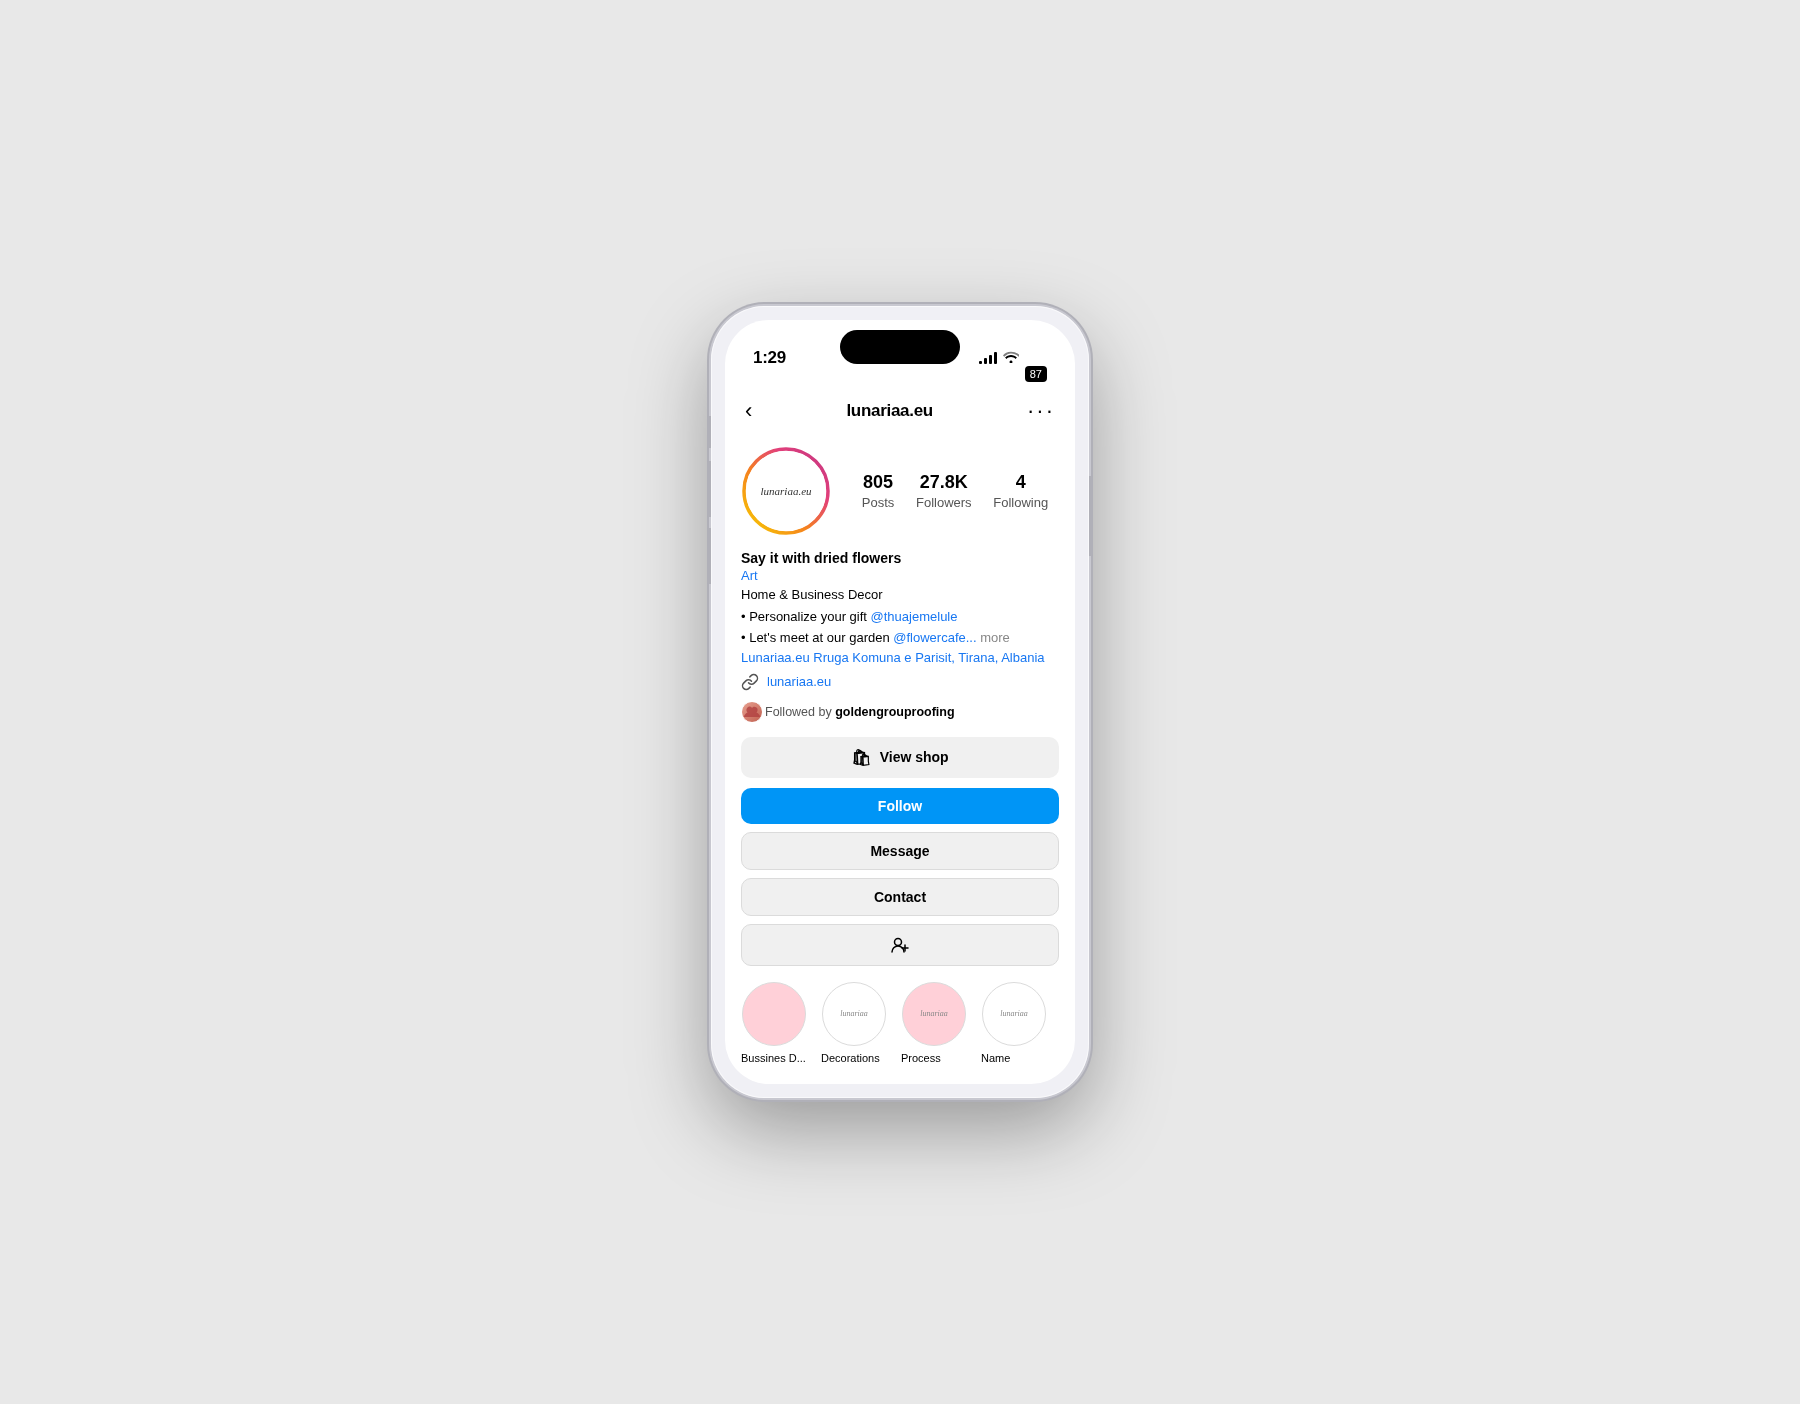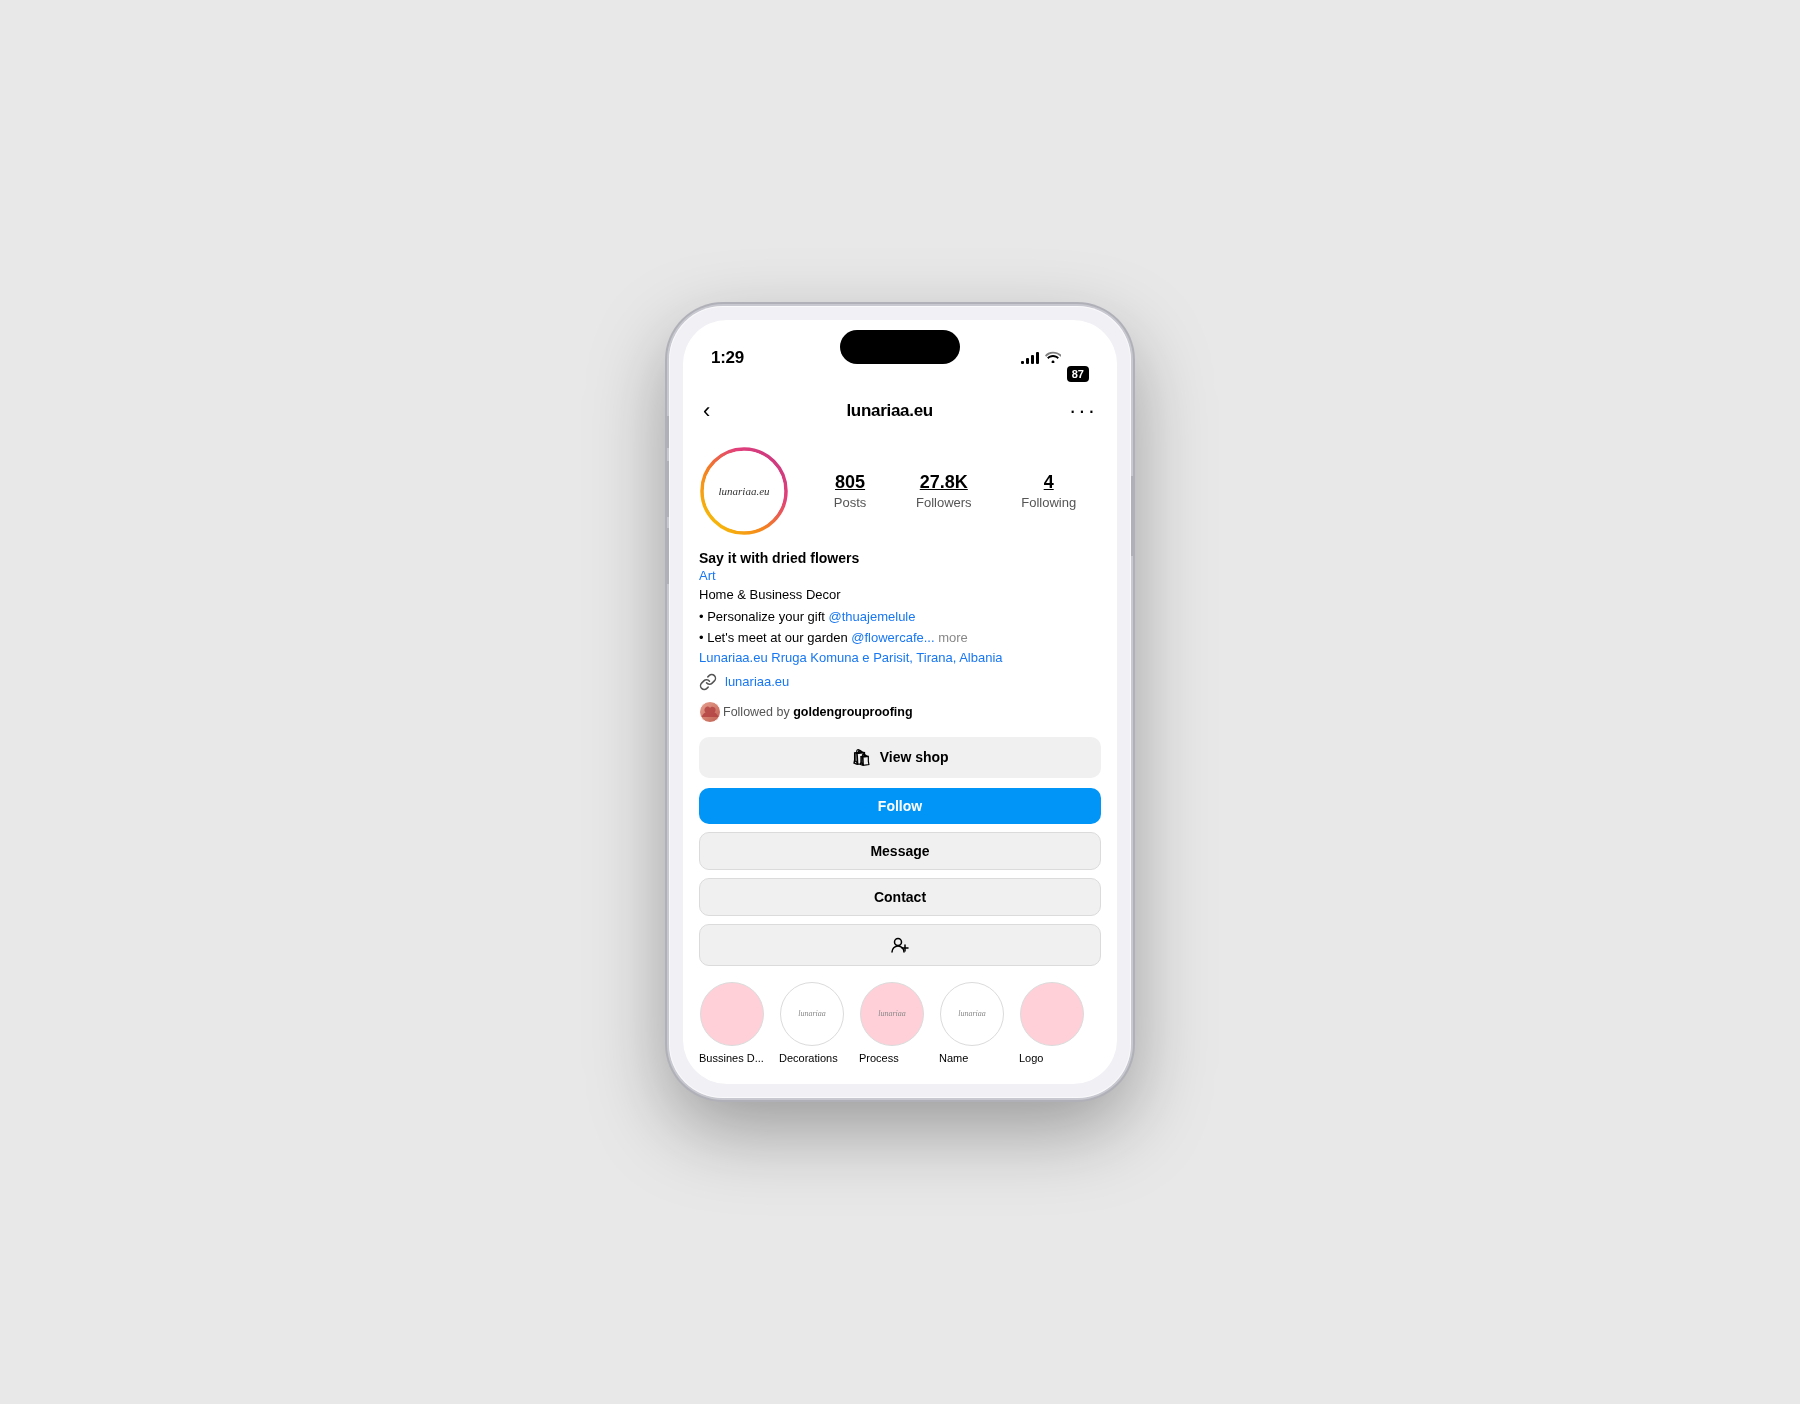--- a/index.html
+++ b/index.html
@@ -7,21 +7,21 @@
     body {
       background: #e8e8e8;
       display: flex;
       justify-content: center;
       align-items: center;
       min-height: 100vh;
       font-family: -apple-system, BlinkMacSystemFont, 'Helvetica Neue', Helvetica, Arial, sans-serif;
     }
 
     .phone-outer {
-      width: 462px;
+      width: 378px;
       background: #f0f0f5;
       border-radius: 54px;
       padding: 14px;
       box-shadow:
         0 0 0 2px #c8c8d0,
         0 0 0 4px #b0b0b8,
         0 30px 80px rgba(0,0,0,0.35),
         inset 0 0 0 1px rgba(255,255,255,0.6);
       position: relative;
     }
@@ -83,21 +83,21 @@
       font-size: 14px;
       color: #000;
     }
 
     .battery {
       display: flex;
       align-items: center;
       background: #000;
       color: #fff;
       font-size: 11px;
-      font-weight: 700;
+      font-weight: 400;
       padding: 2px 5px;
       border-radius: 4px;
       gap: 1px;
       margin-top: 32px;
     }
 
     
     .nav-header {
       display: flex;
       align-items: center;
@@ -187,21 +187,20 @@
       flex-direction: column;
       align-items: center;
       gap: 2px;
     }
 
     .stat-number {
       font-size: 18px;
       font-weight: 700;
       color: #000;
       line-height: 1.1;
-      text-decoration: underline;
     }
 
     .stat-label {
       font-size: 13px;
       color: #555;
       font-weight: 400;
     }
 
     
     .bio-section {

